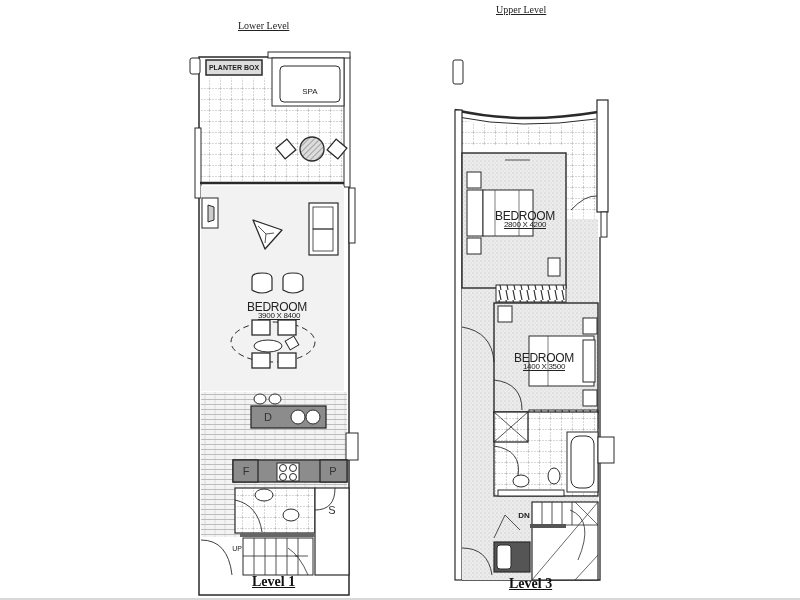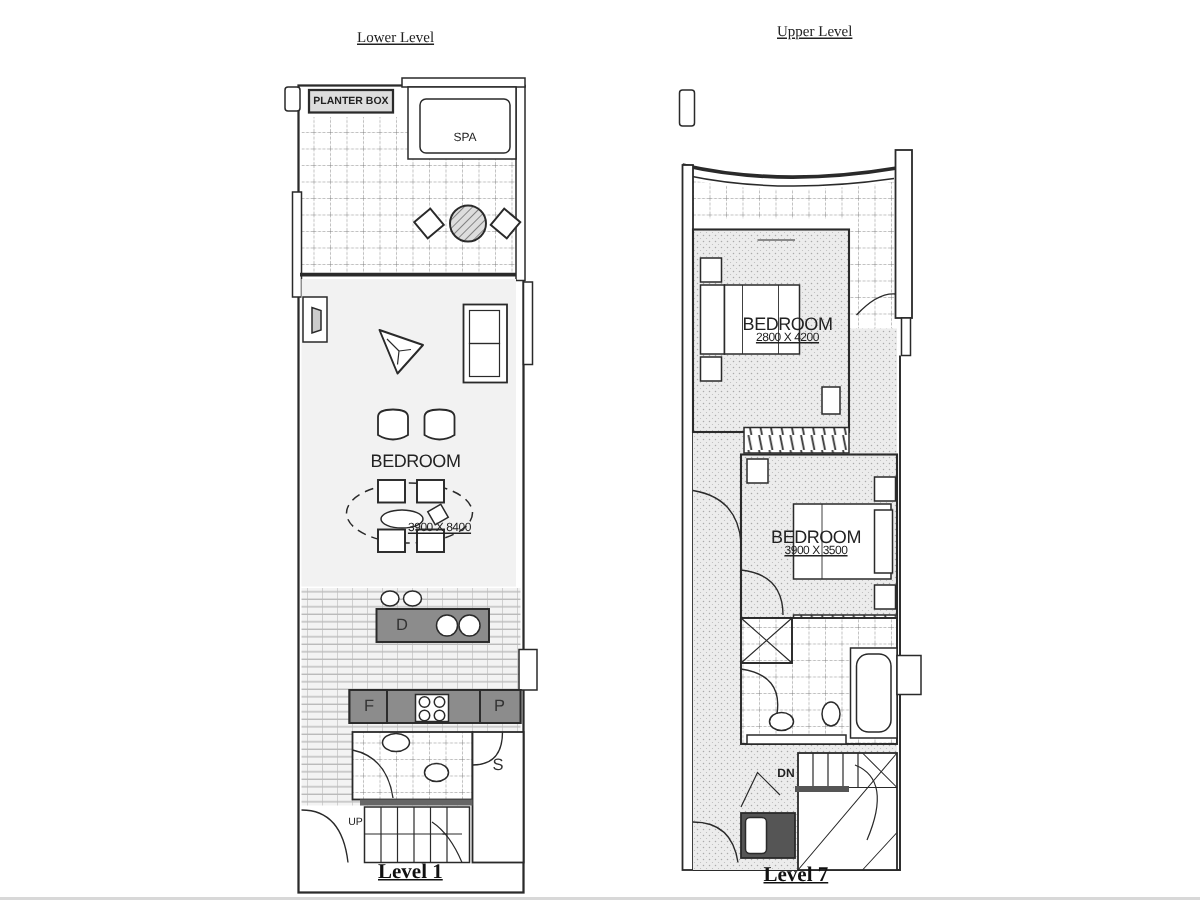--- a/index.html
+++ b/index.html
@@ -11,21 +11,21 @@
   .room-dim { font-size:8px; letter-spacing:-0.3px;text-decoration:underline; }
   .small { font-size:8px; }
   .letter { font-size:11px; color:#333; }
   svg { position:absolute; left:0; top:0; }
   .bottom-bar { position:absolute; left:0; top:598px; width:800px; height:2px; background:#d8d8d8; }
 </style>
 </head>
 <body>
 
 <div class="title" style="left:238px;top:20px;">Lower Level</div>
-<div class="title" style="left:496px;top:16px;margin-left:22px;">Upper Level</div>
+<div class="title" style="left:496px;top:4px;">Upper Level</div>
 
 <svg width="800" height="600" viewBox="0 0 800 600">
   <defs>
     <pattern id="tile" width="11" height="11" patternUnits="userSpaceOnUse">
       <rect width="11" height="11" fill="#fff"></rect>
       <path d="M0 0 H11 M0 0 V11" stroke="#777" stroke-width="0.6" stroke-dasharray="2 1"></path>
     </pattern>
     <pattern id="boards" width="10" height="5" patternUnits="userSpaceOnUse">
       <rect width="10" height="5" fill="#f3f3f3"></rect>
       <path d="M0 4.5 H10" stroke="#999" stroke-width="0.6"></path>
@@ -193,29 +193,29 @@
     <rect x="494" y="542" width="36" height="30" fill="#555" stroke-width="1.2"></rect>
     <rect x="497" y="545" width="14" height="24" fill="#fff" rx="3"></rect>
     <path d="M462 548 Q488 548 492 575" stroke-width="0.9"></path>
     <path d="M494 538 L505 515 L520 530" stroke-width="0.8"></path>
   </g>
 </svg>
 
 <div class="lbl small" style="left:206px;top:64px;width:56px;font-size:7px;font-weight:bold;">PLANTER BOX</div>
 <div class="lbl small" style="left:300px;top:88px;width:20px;text-align:center;">SPA</div>
 <div class="lbl room-name" style="left:247px;top:301px;width:60px;">BEDROOM</div>
-<div class="lbl room-dim" style="left:263px;top:312px;width:60px;margin-top:36px;">3900 X 8400</div>
+<div class="lbl room-dim" style="left:249px;top:312px;width:60px;">3900 X 8400</div>
 <div class="lbl letter" style="left:262px;top:412px;width:12px;">D</div>
 <div class="lbl letter" style="left:240px;top:466px;width:12px;">F</div>
 <div class="lbl letter" style="left:327px;top:466px;width:12px;">P</div>
 <div class="lbl letter" style="left:326px;top:505px;width:12px;">S</div>
 <div class="lbl small" style="left:230px;top:545px;width:14px;font-size:7px;">UP</div>
 
 <div class="lbl room-name" style="left:495px;top:210px;width:60px;">BEDROOM</div>
 <div class="lbl room-dim" style="left:495px;top:221px;width:60px;">2800 X 4200</div>
 <div class="lbl room-name" style="left:514px;top:352px;width:60px;">BEDROOM</div>
-<div class="lbl room-dim" style="left:514px;top:363px;width:60px;">3900 X 3500</div>
+<div class="lbl room-dim" style="left:514px;top:363px;width:60px;">1400 X 3500</div>
 <div class="lbl small" style="left:516px;top:512px;width:16px;font-weight:bold;">DN</div>
 
 <div class="label-bold" style="left:252px;top:574px;text-align:right;">Level 1</div>
-<div class="label-bold" style="left:509px;top:576px;">Level 7</div>
+<div class="label-bold" style="left:509px;top:576px;">Level 3</div>
 
 <div class="bottom-bar"></div>
 
 </body></html>

